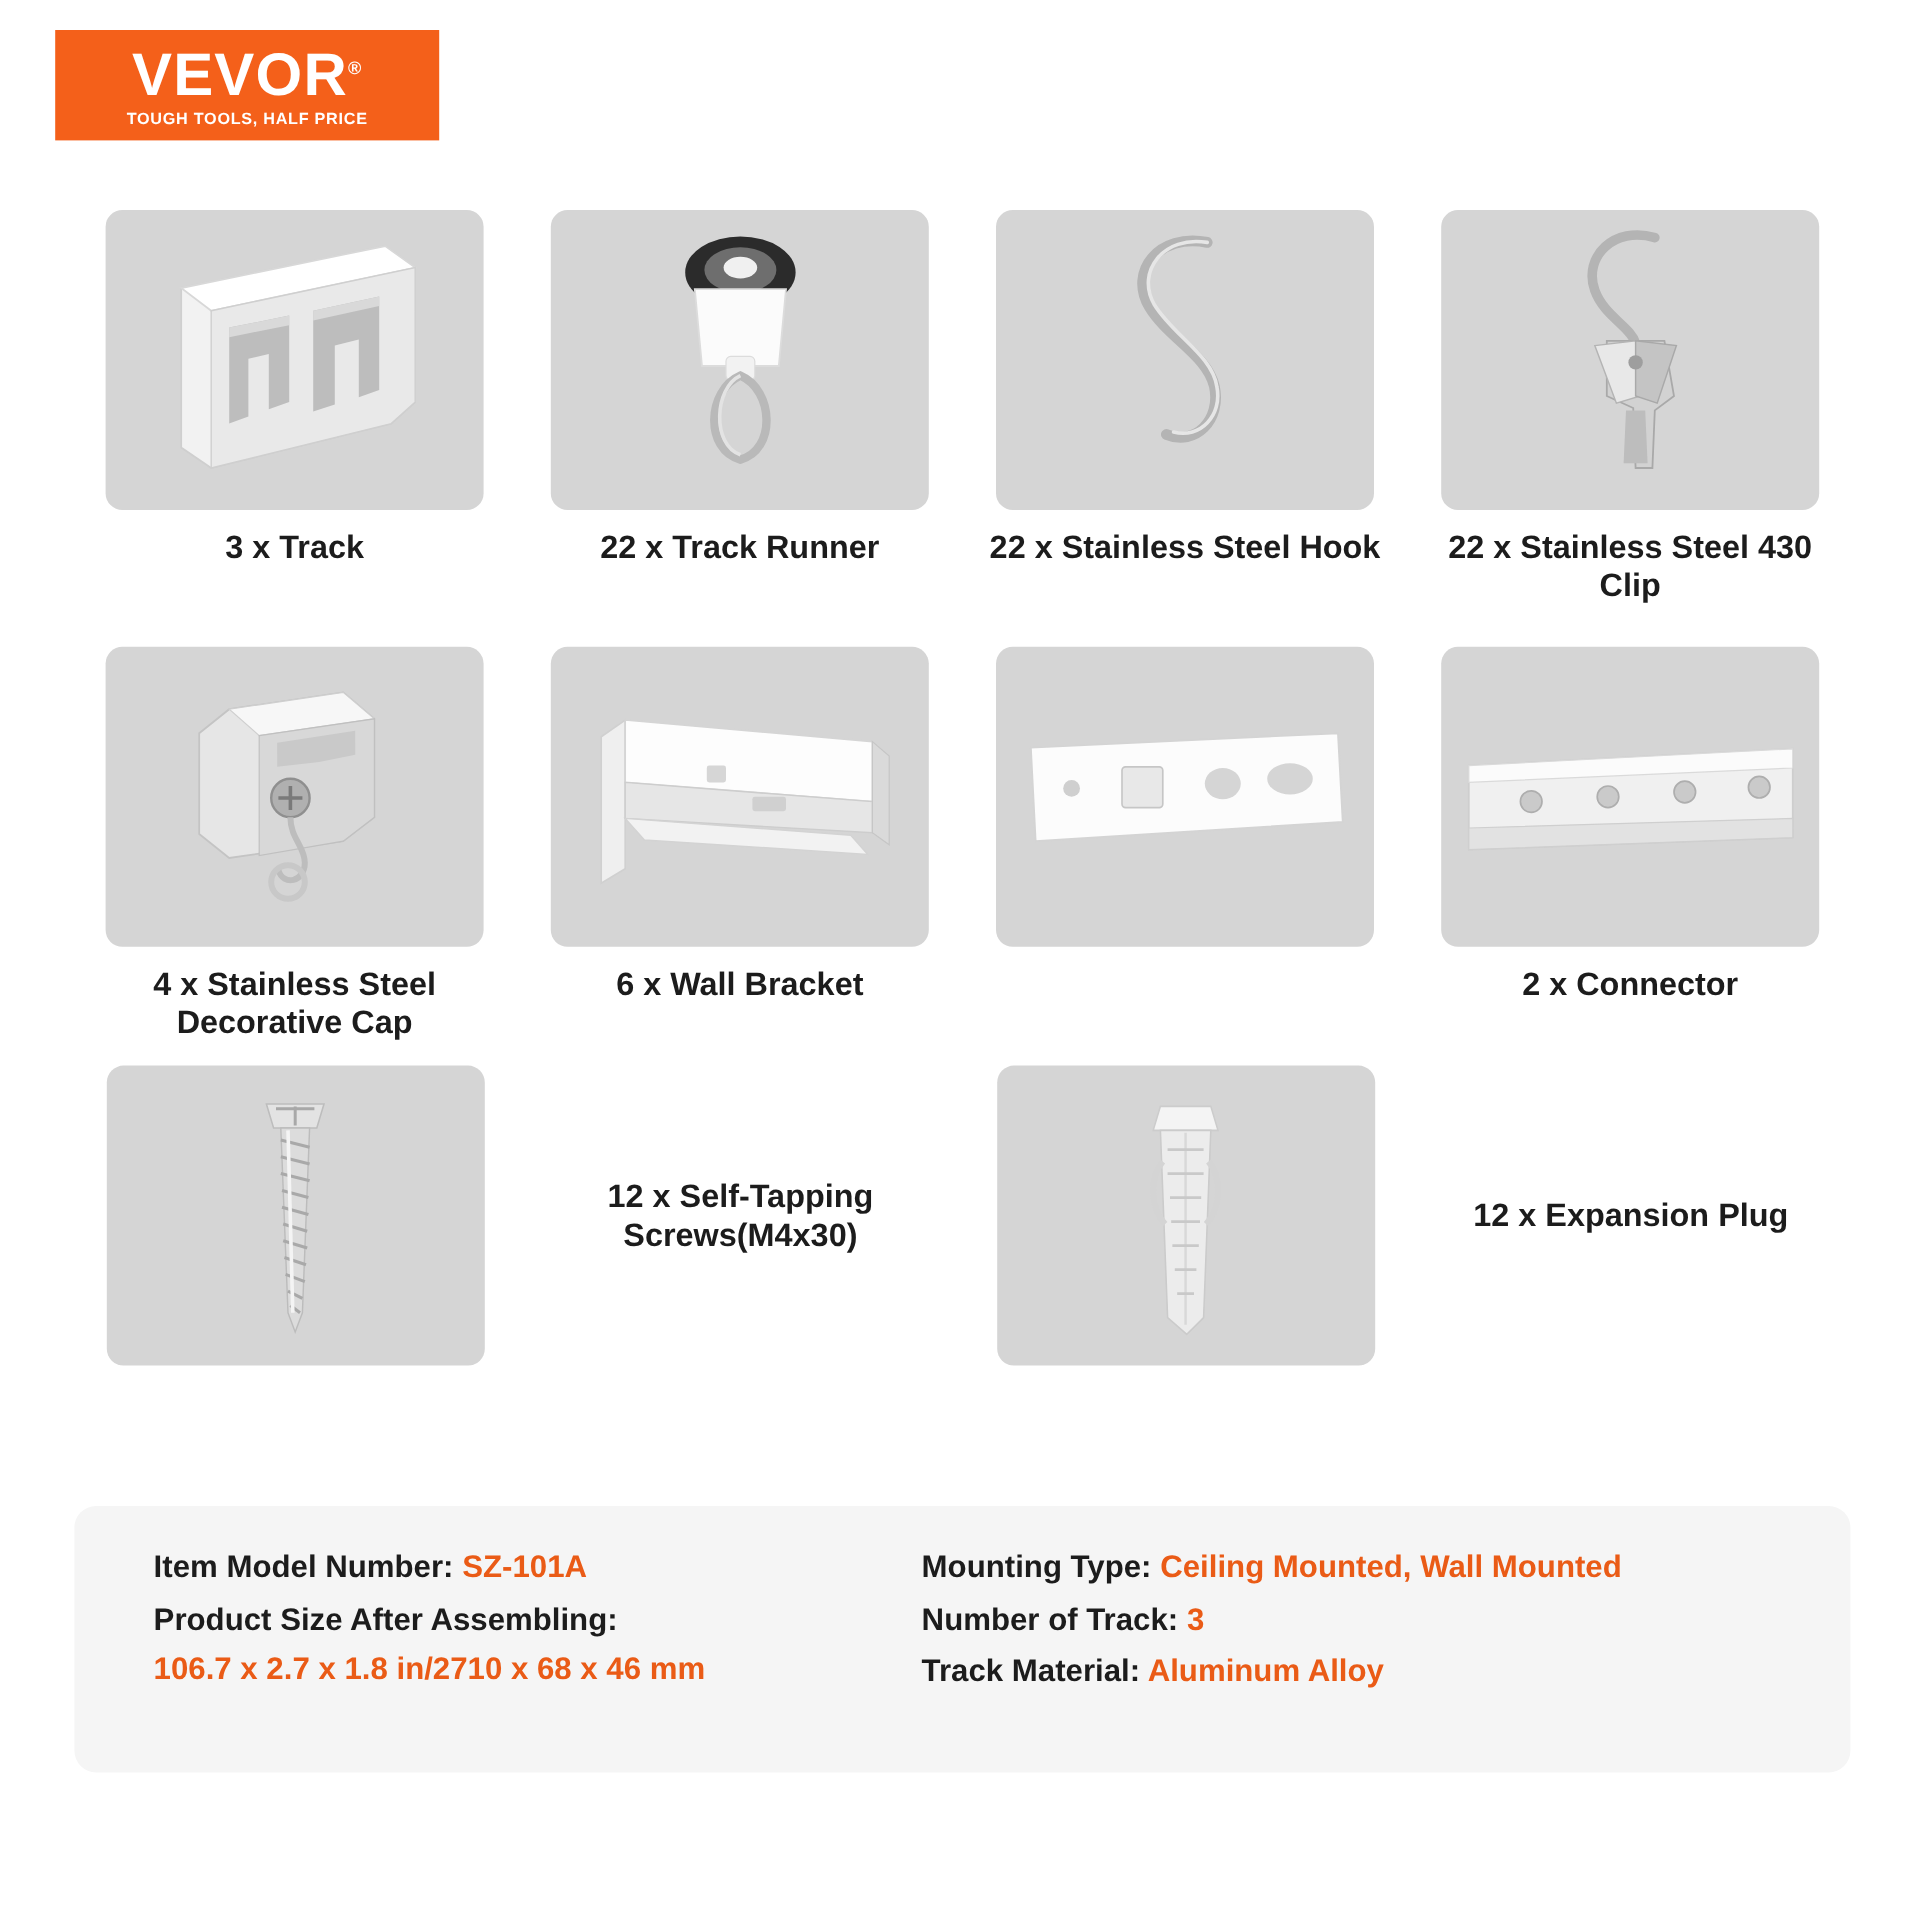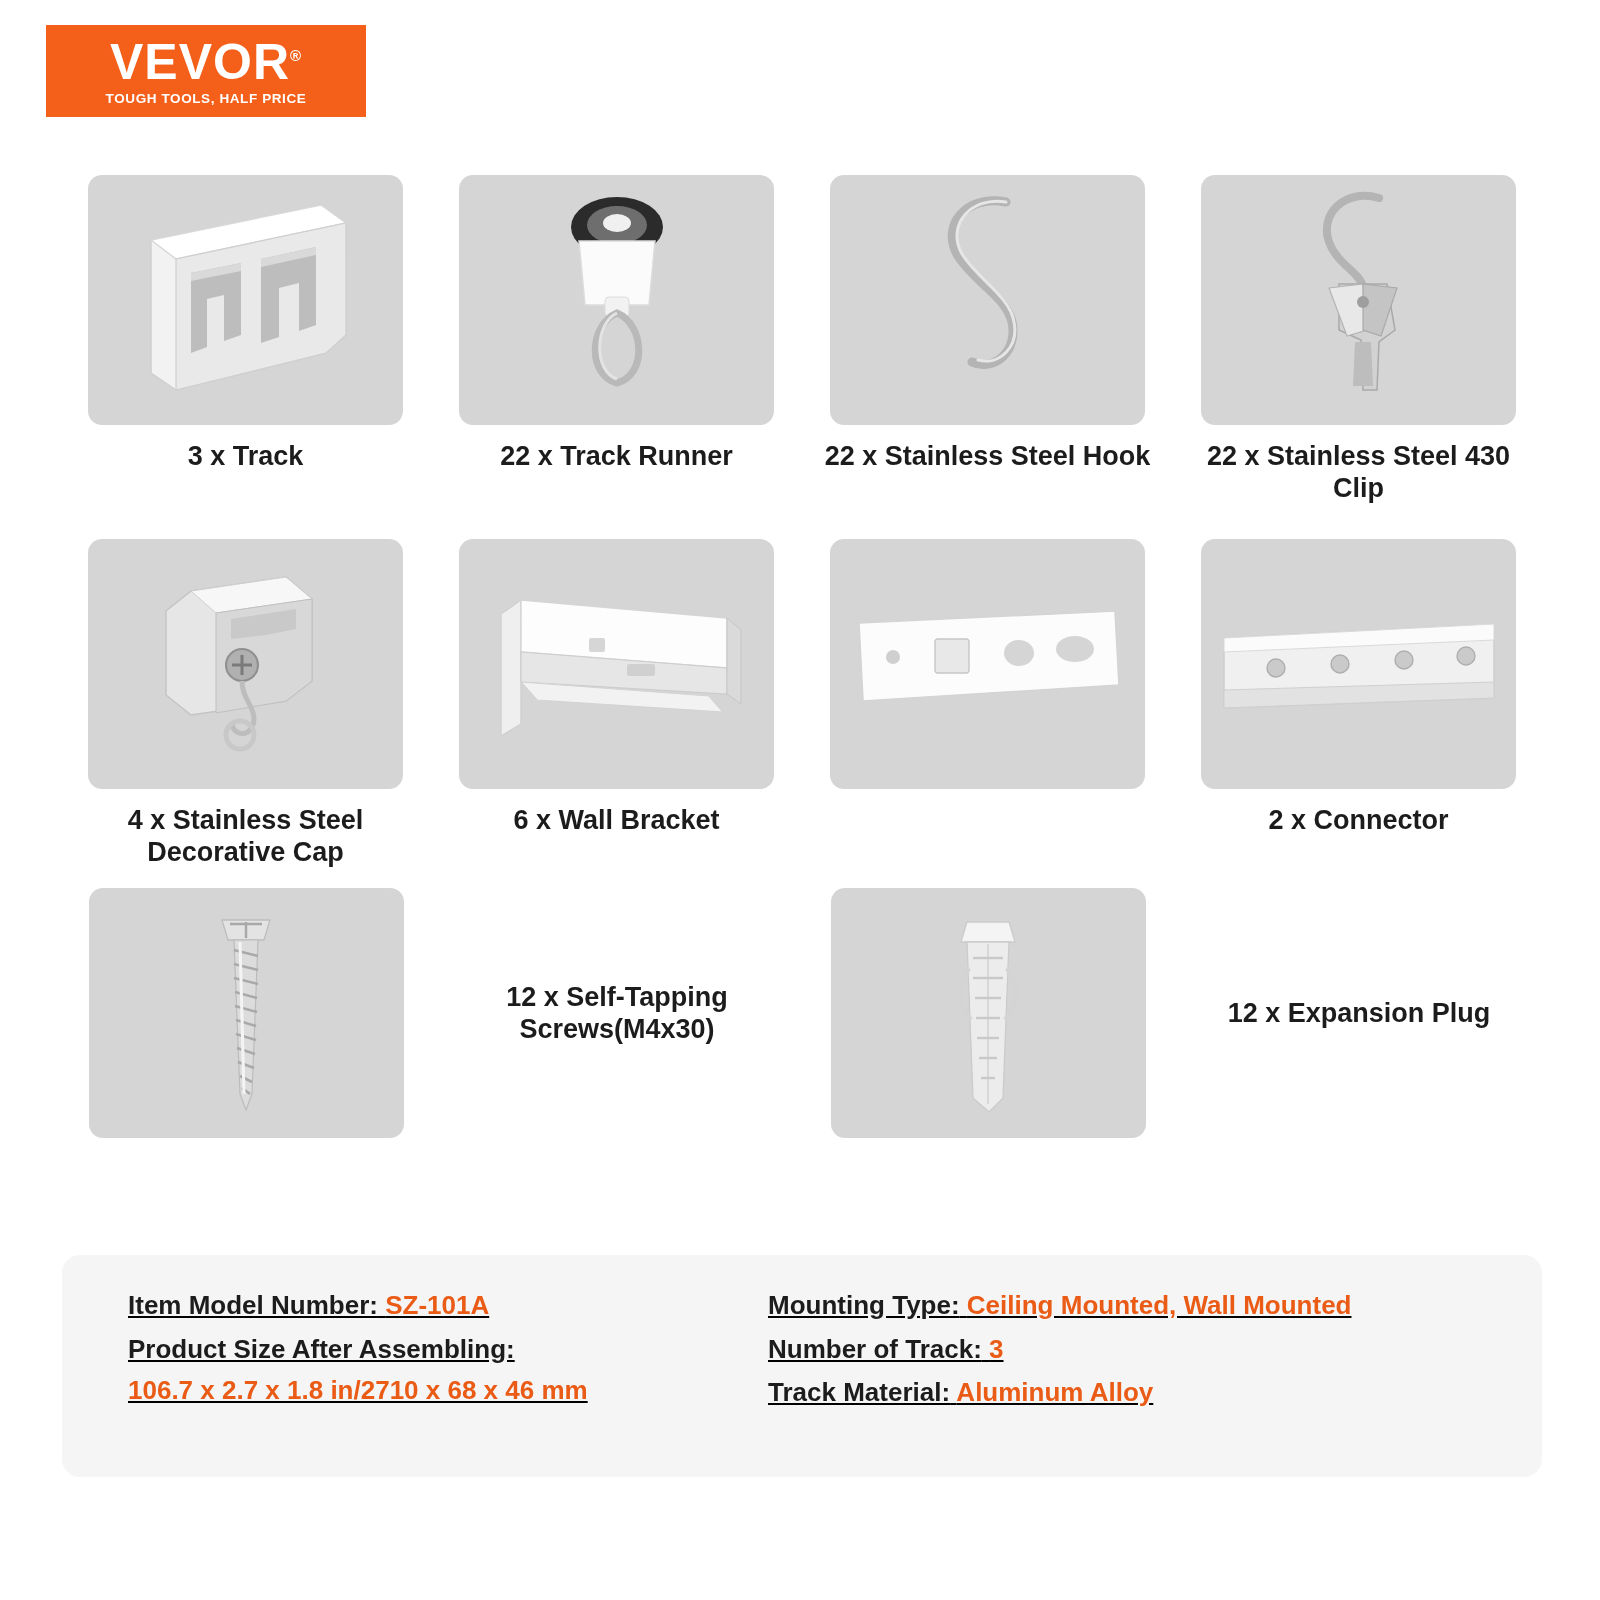--- a/index.html
+++ b/index.html
@@ -104,21 +104,20 @@
     position: absolute;
     left: 62px; top: 1255px;
     width: 1480px;
     height: 222px;
     background: #f5f5f5;
     border-radius: 18px;
     padding: 32px 66px;
   }
   .spec-grid {
     display: flex;
-    text-decoration: underline;
   }
   .spec-col { }
   .spec-col.left { width: 640px; }
   .spec-col.right { width: 700px; }
   .spec-line {
     font-size: 26px;
     font-weight: bold;
     color: #1c1c1c;
     line-height: 1.45;
     margin-bottom: 6px;

